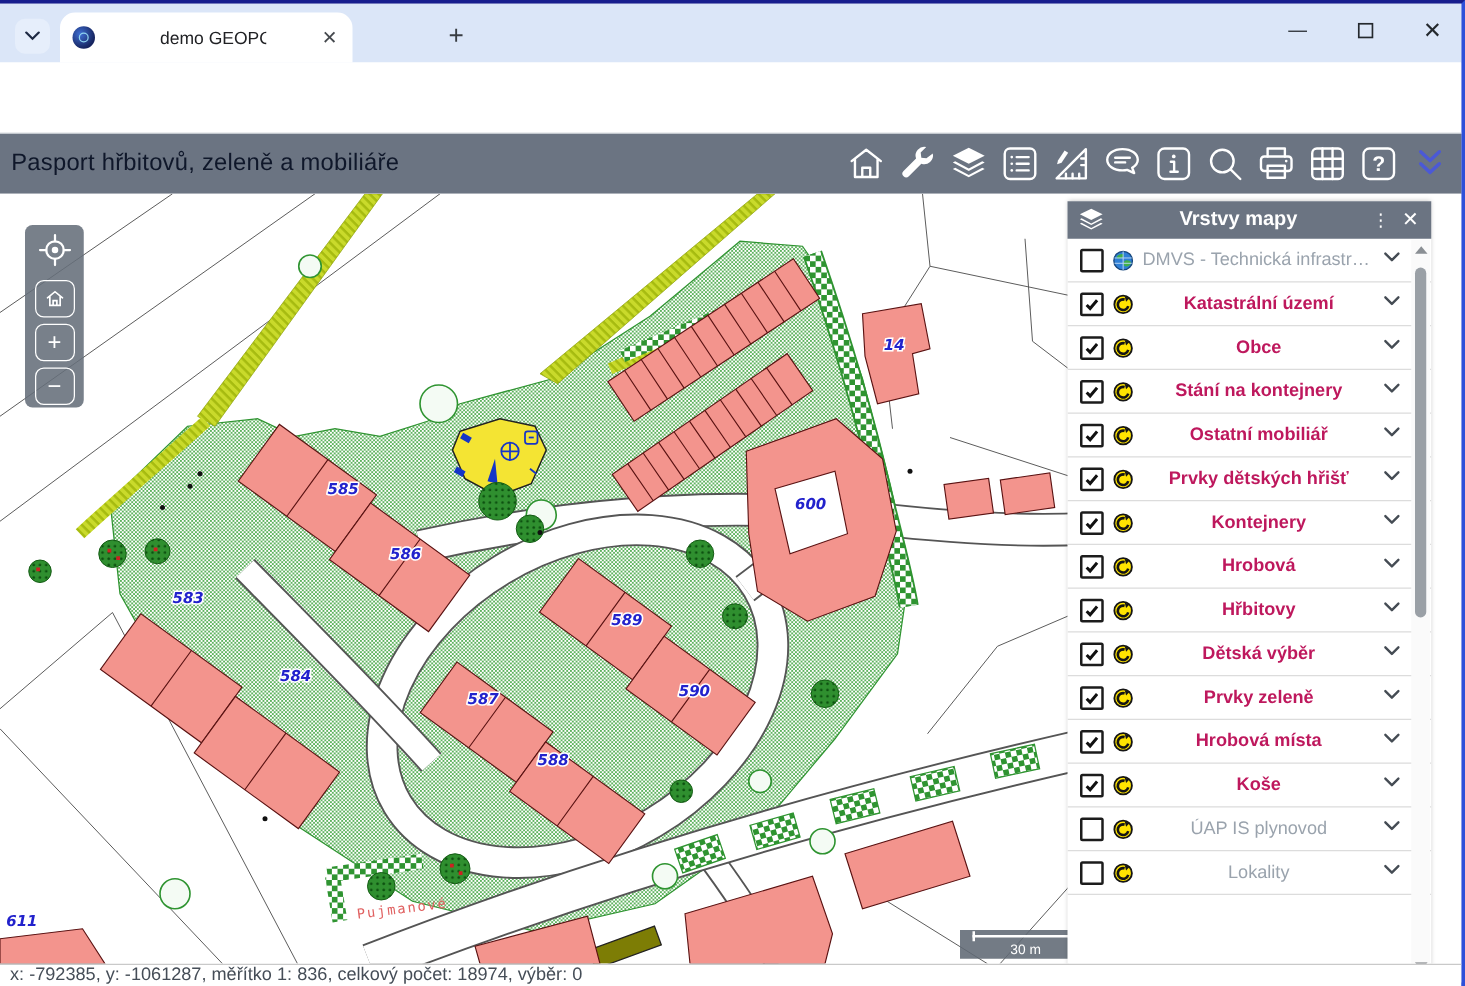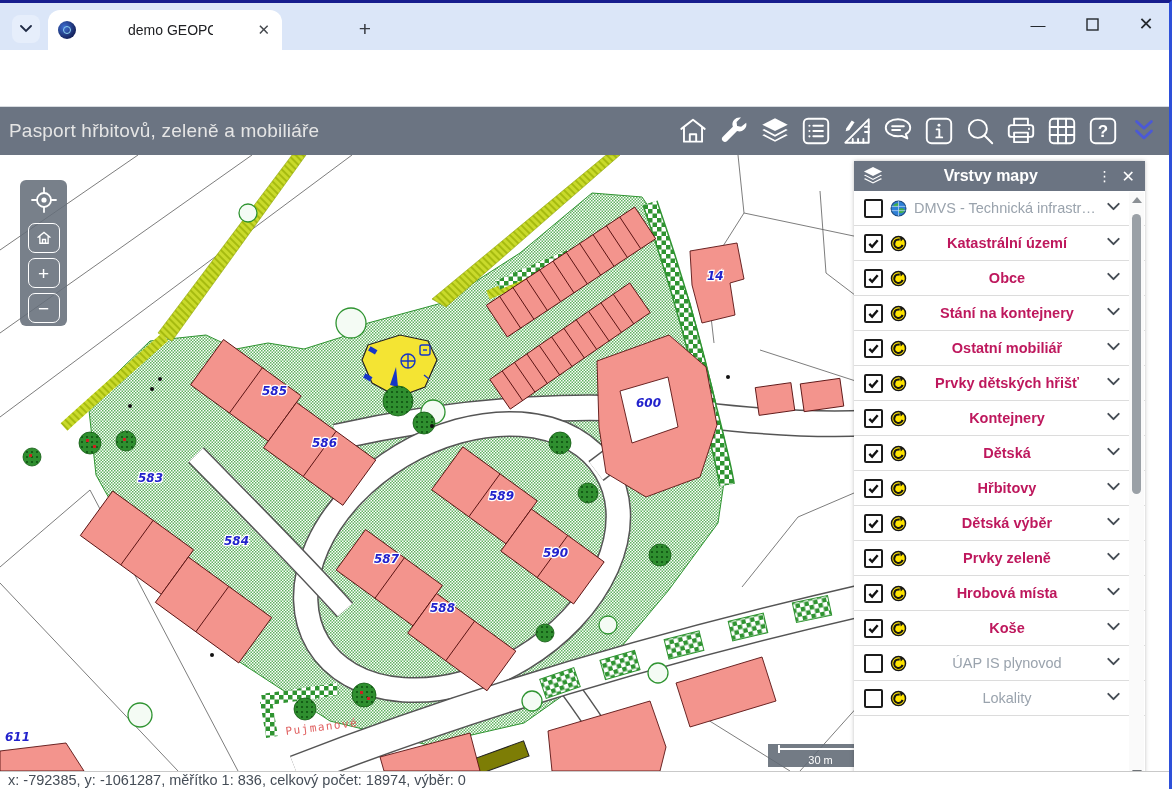--- a/index.html
+++ b/index.html
@@ -21,21 +21,21 @@
   .addrpill{position:absolute;left:138px;top:59px;width:768px;height:34px;background:#eef1f6;border-radius:17px;}
   .siteinfo{position:absolute;left:150px;top:67px;}
   .urlbox{position:absolute;left:167px;top:59px;width:622px;height:34px;border:3px solid #e01512;box-sizing:border-box;background:#fff;display:flex;align-items:center;padding-left:6px;overflow:hidden;}
   .urltext{font-size:15.5px;color:#202124;white-space:nowrap;}
   .addricon{position:absolute;top:64px;color:#5f6368;}
   .tricon{width:19px;height:19px;border:1.5px solid #707579;border-radius:3px;position:relative;font-size:11px;font-weight:700;color:#5f6368;text-align:center;line-height:17px;}
   .tricon i{position:absolute;right:-4px;bottom:-4px;width:11px;height:11px;background:#5f6368;color:#fff;font-style:normal;font-size:7px;line-height:11px;border-radius:2px;}
   .menudots{position:absolute;right:18px;top:63px;color:#3c4043;font-size:17px;letter-spacing:0;}
   
   .appbar{position:absolute;left:0;top:104px;width:100%;height:48px;background:#6b7482;display:flex;align-items:center;}
-  .apptitle{color:#e5e5e5;font-size:19px;font-weight:400;margin-left:9px;letter-spacing:.2px;flex:0 0 auto;}
+  .apptitle{color:#0f172a;font-size:19px;font-weight:400;margin-left:9px;letter-spacing:.2px;flex:0 0 auto;}
   .appicons{margin-left:auto;margin-right:8px;display:flex;align-items:center;gap:7px;}
   .ic{width:34px;height:34px;display:flex;align-items:center;justify-content:center;}
   .ic svg{stroke:#fff;fill:none;stroke-width:1.8;stroke-linecap:round;stroke-linejoin:round;}
   
   .main{position:absolute;left:0;top:152px;width:100%;height:616px;background:#fff;overflow:hidden;}
   .mapcanvas{position:absolute;left:0;top:0;}
   .mapctl{position:absolute;left:20px;top:25px;width:47px;height:146px;background:rgba(101,110,122,.88);border-radius:6px;display:flex;flex-direction:column;align-items:center;padding-top:6px;box-sizing:border-box;gap:5px;}
   .mapctl svg{stroke:#fff;fill:none;stroke-width:1.8;stroke-linecap:round;}
   .mbtn{width:30px;height:28px;border:1.8px solid #fff;border-radius:7px;display:flex;align-items:center;justify-content:center;color:#fff;font-size:19px;line-height:1;}
   .scalebar{position:absolute;left:768px;top:589px;width:105px;height:23px;background:rgba(96,105,116,.88);color:#fff;font-size:11px;text-align:center;}
@@ -549,21 +549,21 @@
             <span class="cbx">
               <svg viewBox="0 0 14 14">
                 <path d="M2.5 7.5 5.5 10.5 11.5 3.5"></path>
               </svg>
             </span>
             <span class="licon"><svg viewBox="0 0 16 16" width="17" height="17">
                 <circle cx="8" cy="8" r="6.6" fill="#ffe400" stroke="#151515" stroke-width="1.4"></circle>
                 <path d="M12.8 9.6A5 5 0 1 1 9.4 3.4l-.6 2A3 3 0 1 0 10.9 9z" fill="#151515"></path>
                 <path d="M9.2 1.8l3.6 1.5-2.6 2.7z" fill="#151515"></path>
               </svg></span>
-            <span class="llabel">Dětská</span>
+            <span class="llabel">Hrobová</span>
             <span class="lchev"><svg width="19" height="19" viewBox="0 0 20 20">
                 <path d="M4.5 7.2 10 12.8 15.5 7.2" stroke="#454c54" stroke-width="2" fill="none" stroke-linecap="round" stroke-linejoin="round"></path>
               </svg></span>
           </div>
           <div class="lrow on">
             <span class="cbx">
               <svg viewBox="0 0 14 14">
                 <path d="M2.5 7.5 5.5 10.5 11.5 3.5"></path>
               </svg>
             </span>

